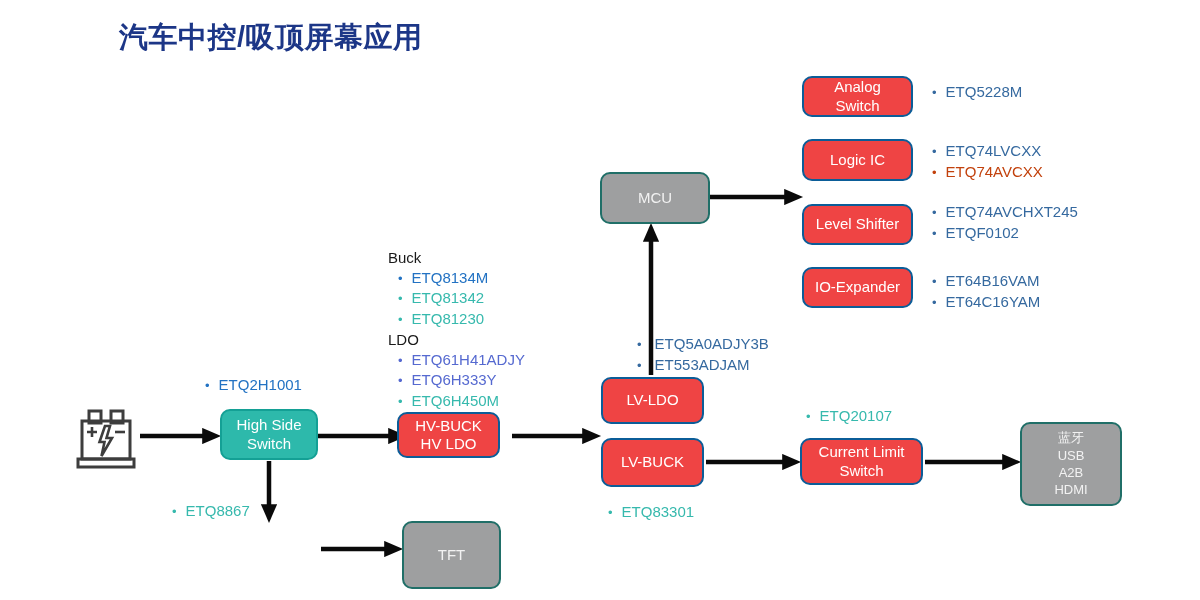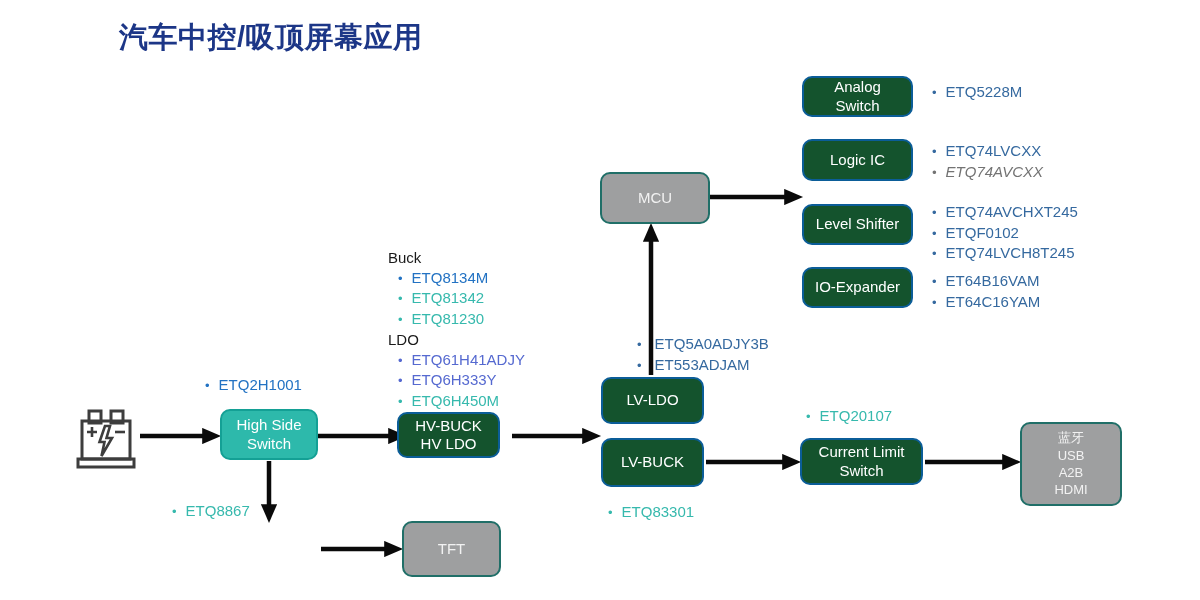--- a/index.html
+++ b/index.html
@@ -10,21 +10,21 @@
   }
   .title{
     position:absolute;left:88px;top:18px;
     font-size:29px;font-weight:700;color:#1c3687;letter-spacing:0.5px;margin-left:31px;
   }
   .node{
     position:absolute;display:flex;align-items:center;justify-content:center;
     border-radius:10px;text-align:center;box-sizing:border-box;
   }
   .node-label{white-space:pre-line;color:#ffffff;font-size:15px;line-height:1.22;}
-  .box-blue{background:#14532d;border:2px solid #0b5d98;}
+  .box-blue{background:#ef4444;border:2px solid #0b5d98;}
   .box-teal{background:#2db9ab;border:2px solid #14a095;}
   .box-gray{background:#9e9fa0;border:2px solid #206f68;}
   .box-gray .node-label{color:#f2f2f2;}
   .plist{position:absolute;font-size:15px;line-height:19.5px;}
   .pitem{white-space:nowrap;}
   .pitem::before{content:"\2022";margin-right:9px;font-size:13px;}
   .pheader{color:#1a1a1a;white-space:nowrap;}
   .wide-gap .pitem::before{margin-right:13px;}
   svg.arrows{position:absolute;left:0;top:0;}
   .batt{position:absolute;}
@@ -102,37 +102,36 @@
   <div class="node box-blue" style="left:800px;top:438px;width:123px;height:47px">
     <span class="node-label">Current Limit
 Switch</span>
   </div>
   <div class="node box-gray" style="left:1020px;top:422px;width:102px;height:84px">
     <span class="node-label" style="font-size:13px;line-height:1.33">蓝牙
 USB
 A2B
 HDMI</span>
   </div>
-  <div class="node box-gray" style="left:402px;top:521px;width:99px;height:56px">
+  <div class="node box-gray" style="left:402px;top:521px;width:99px;height:68px">
     <span class="node-label">TFT</span>
   </div>
 
   <div class="plist" style="left:932px;top:82px">
     <div class="pitem" style="color: rgb(53, 105, 159);"><span>ETQ5228M</span></div>
   </div>
 
   <div class="plist" style="left:932px;top:141px">
     <div class="pitem" style="color: rgb(53, 105, 159);"><span>ETQ74LVCXX</span></div>
-    <div class="pitem" style="color: #737373; font-style: italic;"><span>ETQ74AVCXX</span></div>
+    <div class="pitem" style="color: #c2410c;"><span>ETQ74AVCXX</span></div>
   </div>
 
   <div class="plist" style="left:932px;top:202px">
     <div class="pitem" style="color: rgb(53, 105, 159);"><span>ETQ74AVCHXT245</span></div>
     <div class="pitem" style="color: rgb(53, 105, 159);"><span>ETQF0102</span></div>
-    <div class="pitem" style="color: rgb(53, 105, 159);"><span>ETQ74LVCH8T245</span></div>
   </div>
 
   <div class="plist" style="left:932px;top:271px">
     <div class="pitem" style="color: rgb(53, 105, 159);"><span>ET64B16VAM</span></div>
     <div class="pitem" style="color: rgb(53, 105, 159);"><span>ET64C16YAM</span></div>
   </div>
 
   <div class="plist" style="left:388px;top:248px;line-height:19.7px">
     <div class="pheader">Buck</div>
     <div class="pitem" style="margin-left: 10px; color: rgb(34, 114, 195);"><span>ETQ8134M</span></div>

